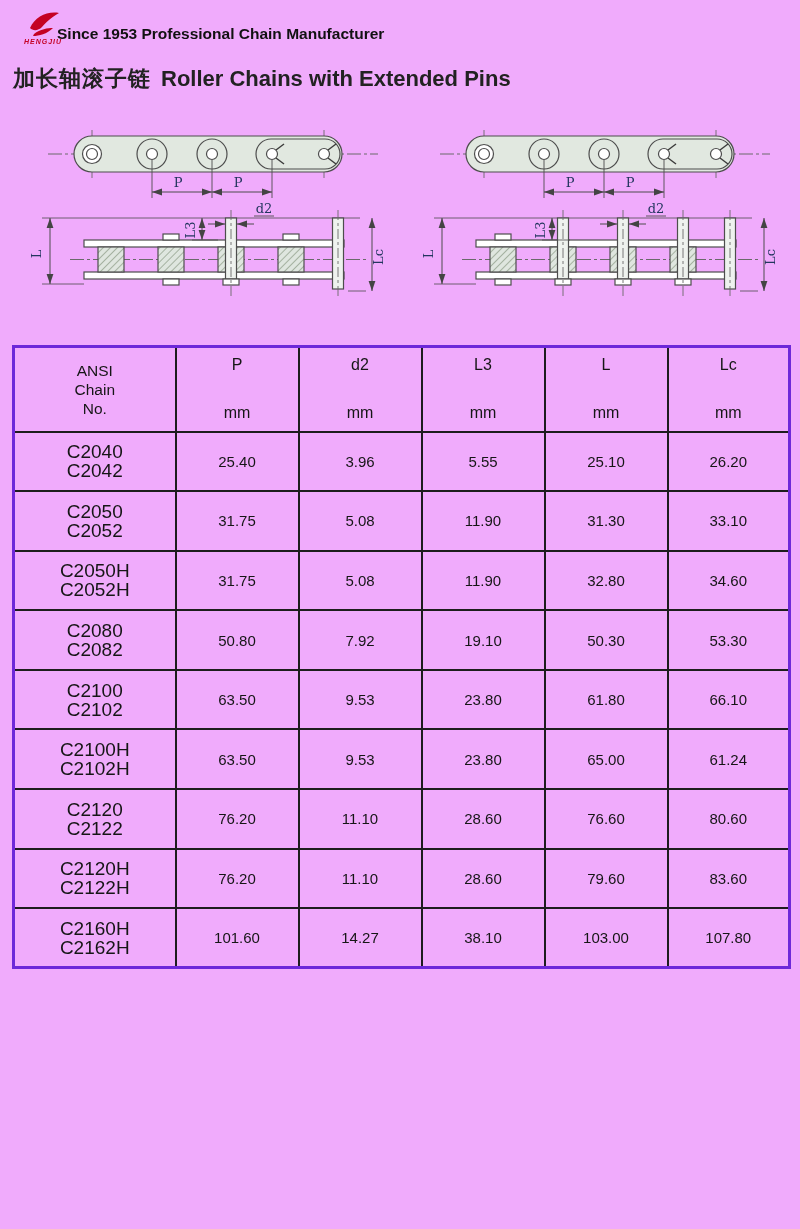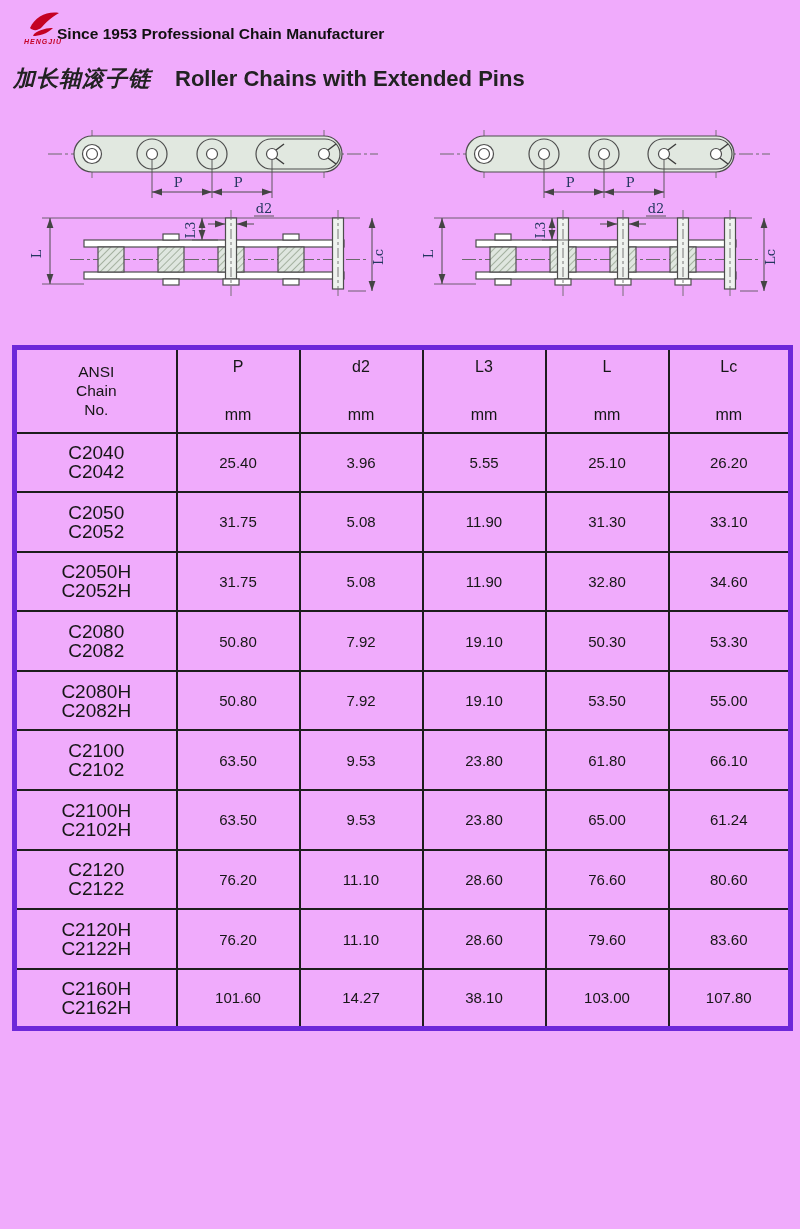--- a/index.html
+++ b/index.html
@@ -11,30 +11,30 @@
   .logo-mark { position:absolute; top:2px; left:8px; }
   .logo-word { position:absolute; top:30px; left:0; width:58px; text-align:center;
                font-size:7px; font-weight:bold; font-style:italic; letter-spacing:1px;
                color:#c40223; }
   .tagline { position:absolute; top:25px; left:57px; white-space:nowrap;
              font-size:15.5px; font-weight:bold; color:#111; }
 
   
   .title { position:absolute; top:64px; left:13px; white-space:nowrap;
            font-size:22px; font-weight:bold; color:#222; }
-  .title .zh { margin-right:24px; letter-spacing:1px;font-style:italic; }
+  .title .zh { margin-right:10px; letter-spacing:1px; }
 
   
   .diagram-left  { position:absolute; top:112px; left:26px; }
   .diagram-right { position:absolute; top:112px; left:418px; }
 
   
   table.spec { position:absolute; top:345px; left:12px; width:776px;
                border-collapse:collapse; table-layout:fixed;
-               border:5px solid #6d28d9; }
+               border:3px solid #6d28d9; }
   .spec th, .spec td { border:2px solid #1d1d1d; text-align:center;
                        vertical-align:middle; padding:0; font-weight:normal;
                        color:#161616; }
   .spec thead tr { height:85px; }
   .spec tbody tr { height:59.6px; }
   .hdr-chain div { line-height:19px; font-size:15.5px; }
   .hdr-col { }
   .hdr-col .sym  { font-size:16px; line-height:18px; margin-top:0px; }
   .hdr-col .unit { font-size:16px; line-height:18px; margin-top:30px; }
   .chain-line { line-height:19px; font-size:19px; }
@@ -308,31 +308,20 @@
         <div class="chain-line">C2080</div>
         <div class="chain-line">C2082</div>
       </td>
       <td class="val-cell">50.80</td>
       <td class="val-cell">7.92</td>
       <td class="val-cell">19.10</td>
       <td class="val-cell">50.30</td>
       <td class="val-cell">53.30</td>
     </tr>
 
-    <tr>
-      <td>
-        <div class="chain-line">C2080H</div>
-        <div class="chain-line">C2082H</div>
-      </td>
-      <td class="val-cell">50.80</td>
-      <td class="val-cell">7.92</td>
-      <td class="val-cell">19.10</td>
-      <td class="val-cell">53.50</td>
-      <td class="val-cell">55.00</td>
-    </tr>
 
     <tr>
       <td>
         <div class="chain-line">C2100</div>
         <div class="chain-line">C2102</div>
       </td>
       <td class="val-cell">63.50</td>
       <td class="val-cell">9.53</td>
       <td class="val-cell">23.80</td>
       <td class="val-cell">61.80</td>

